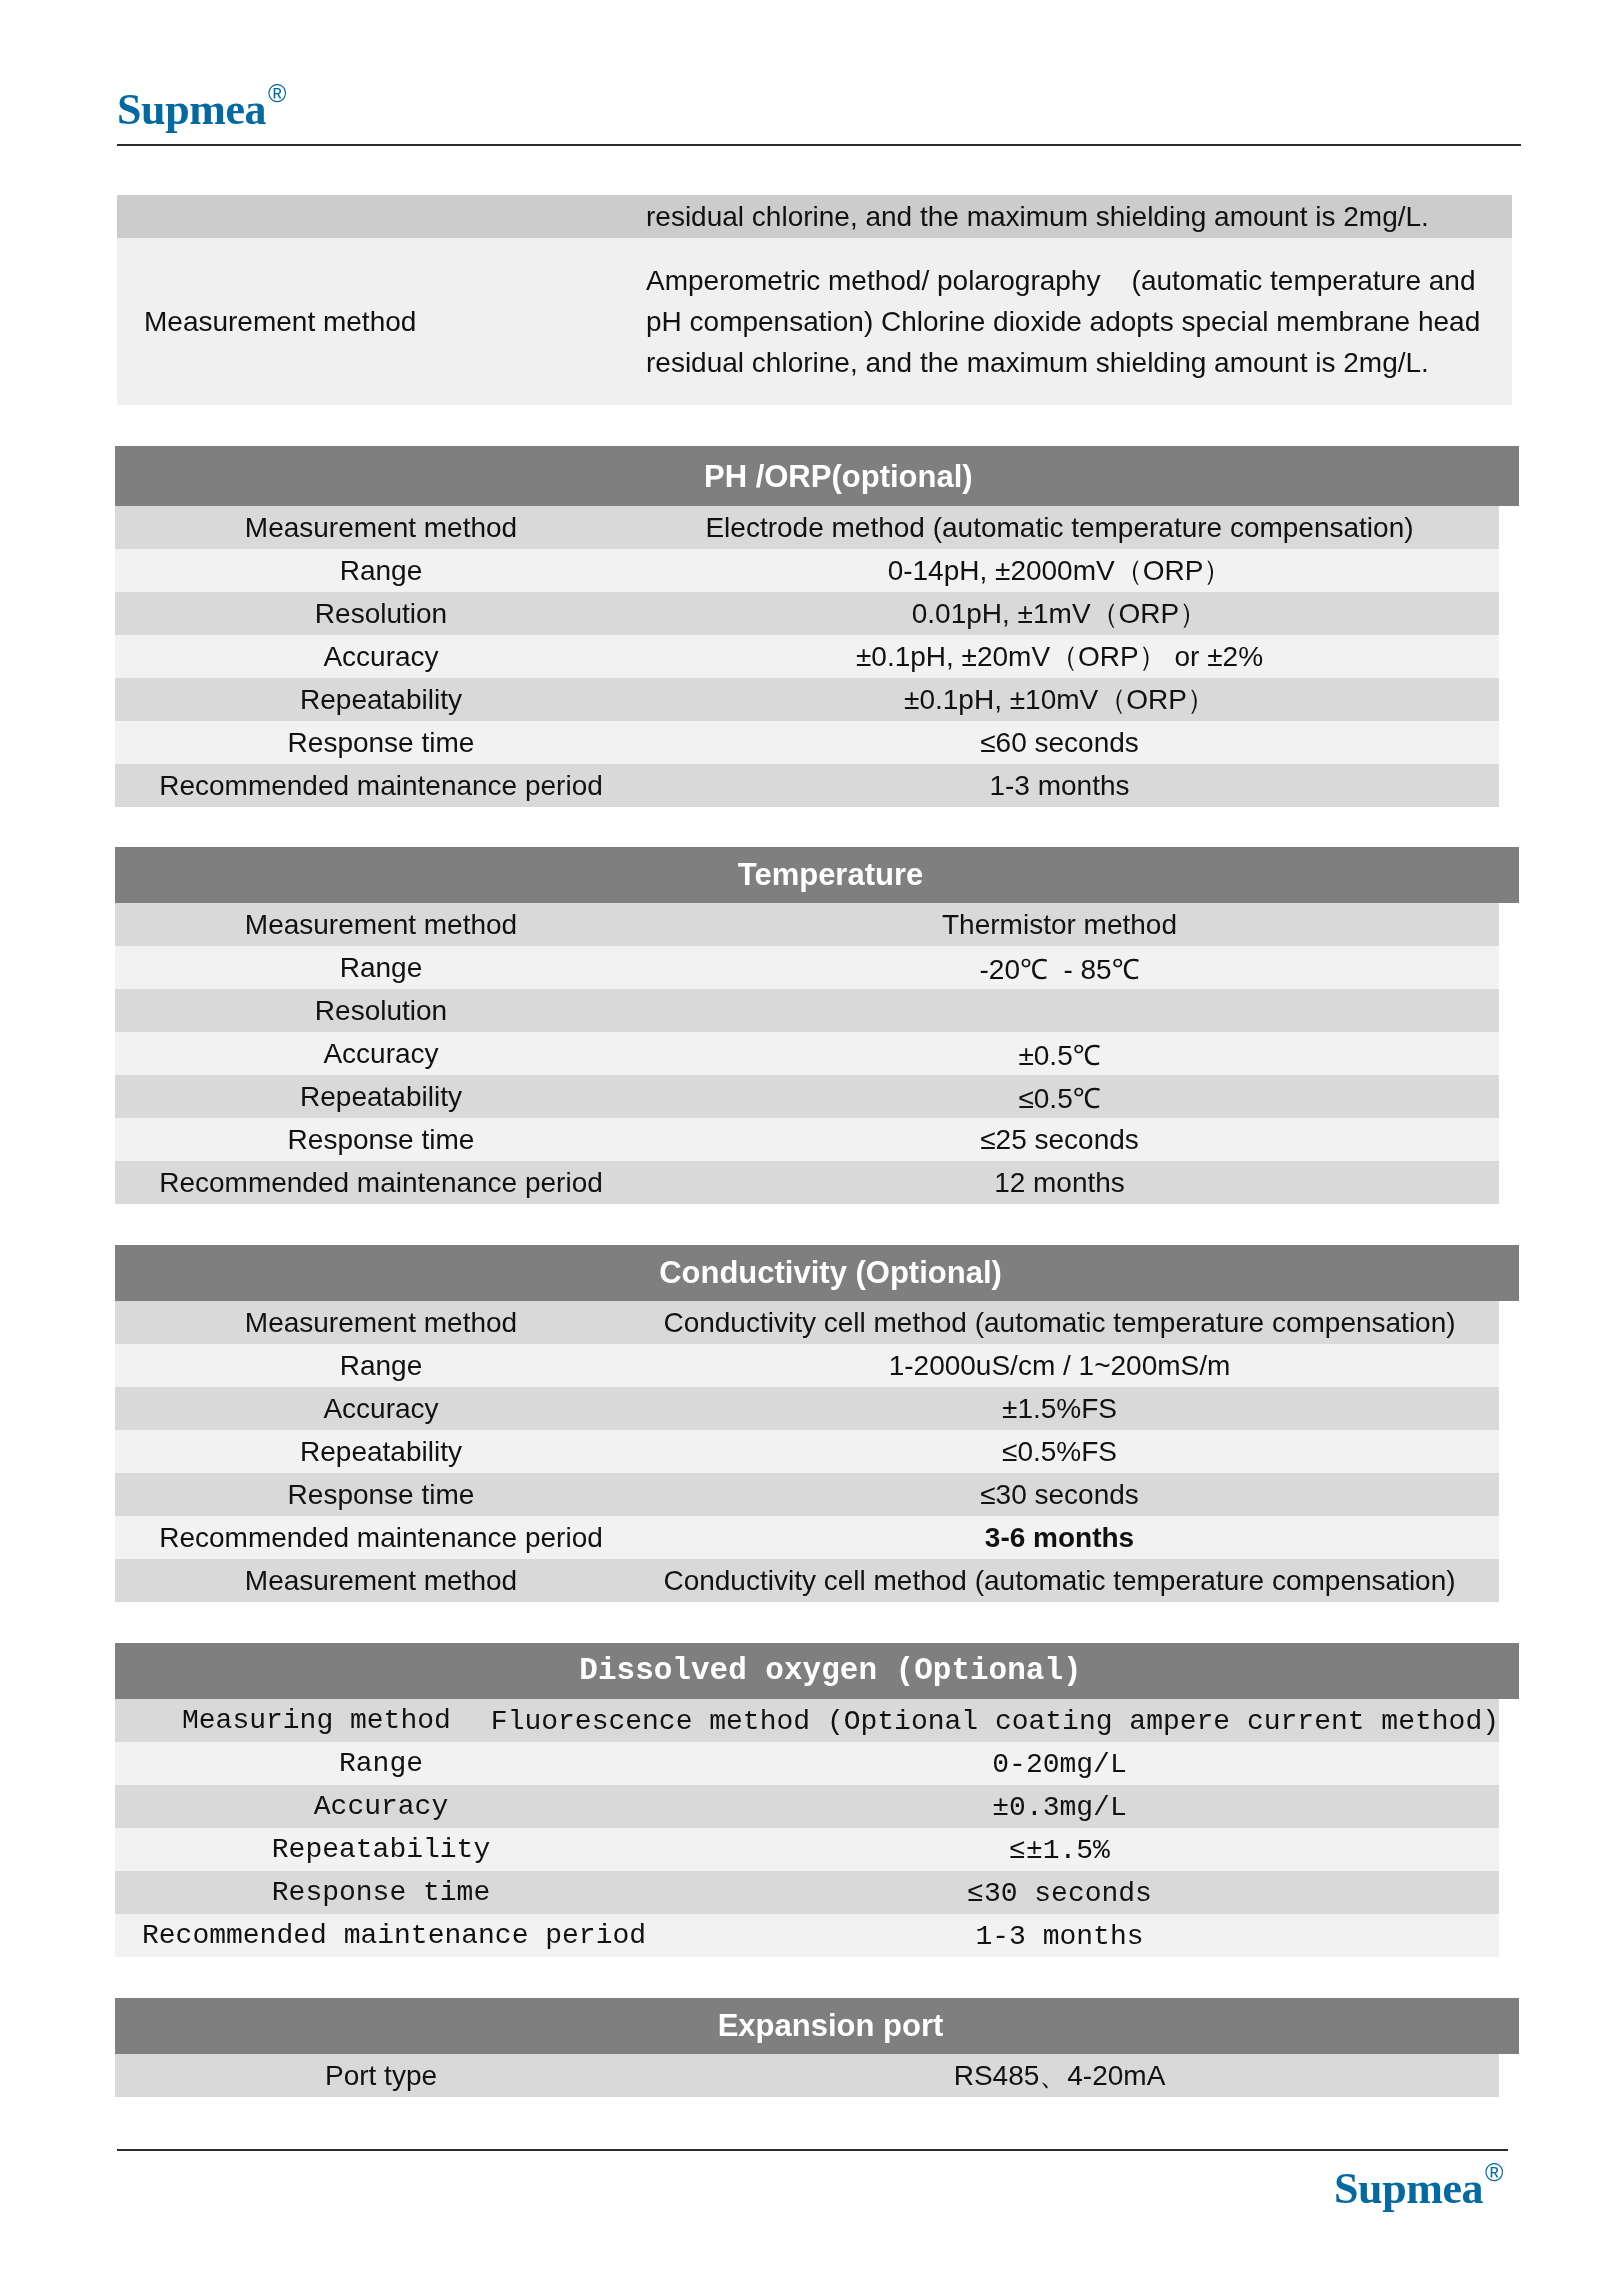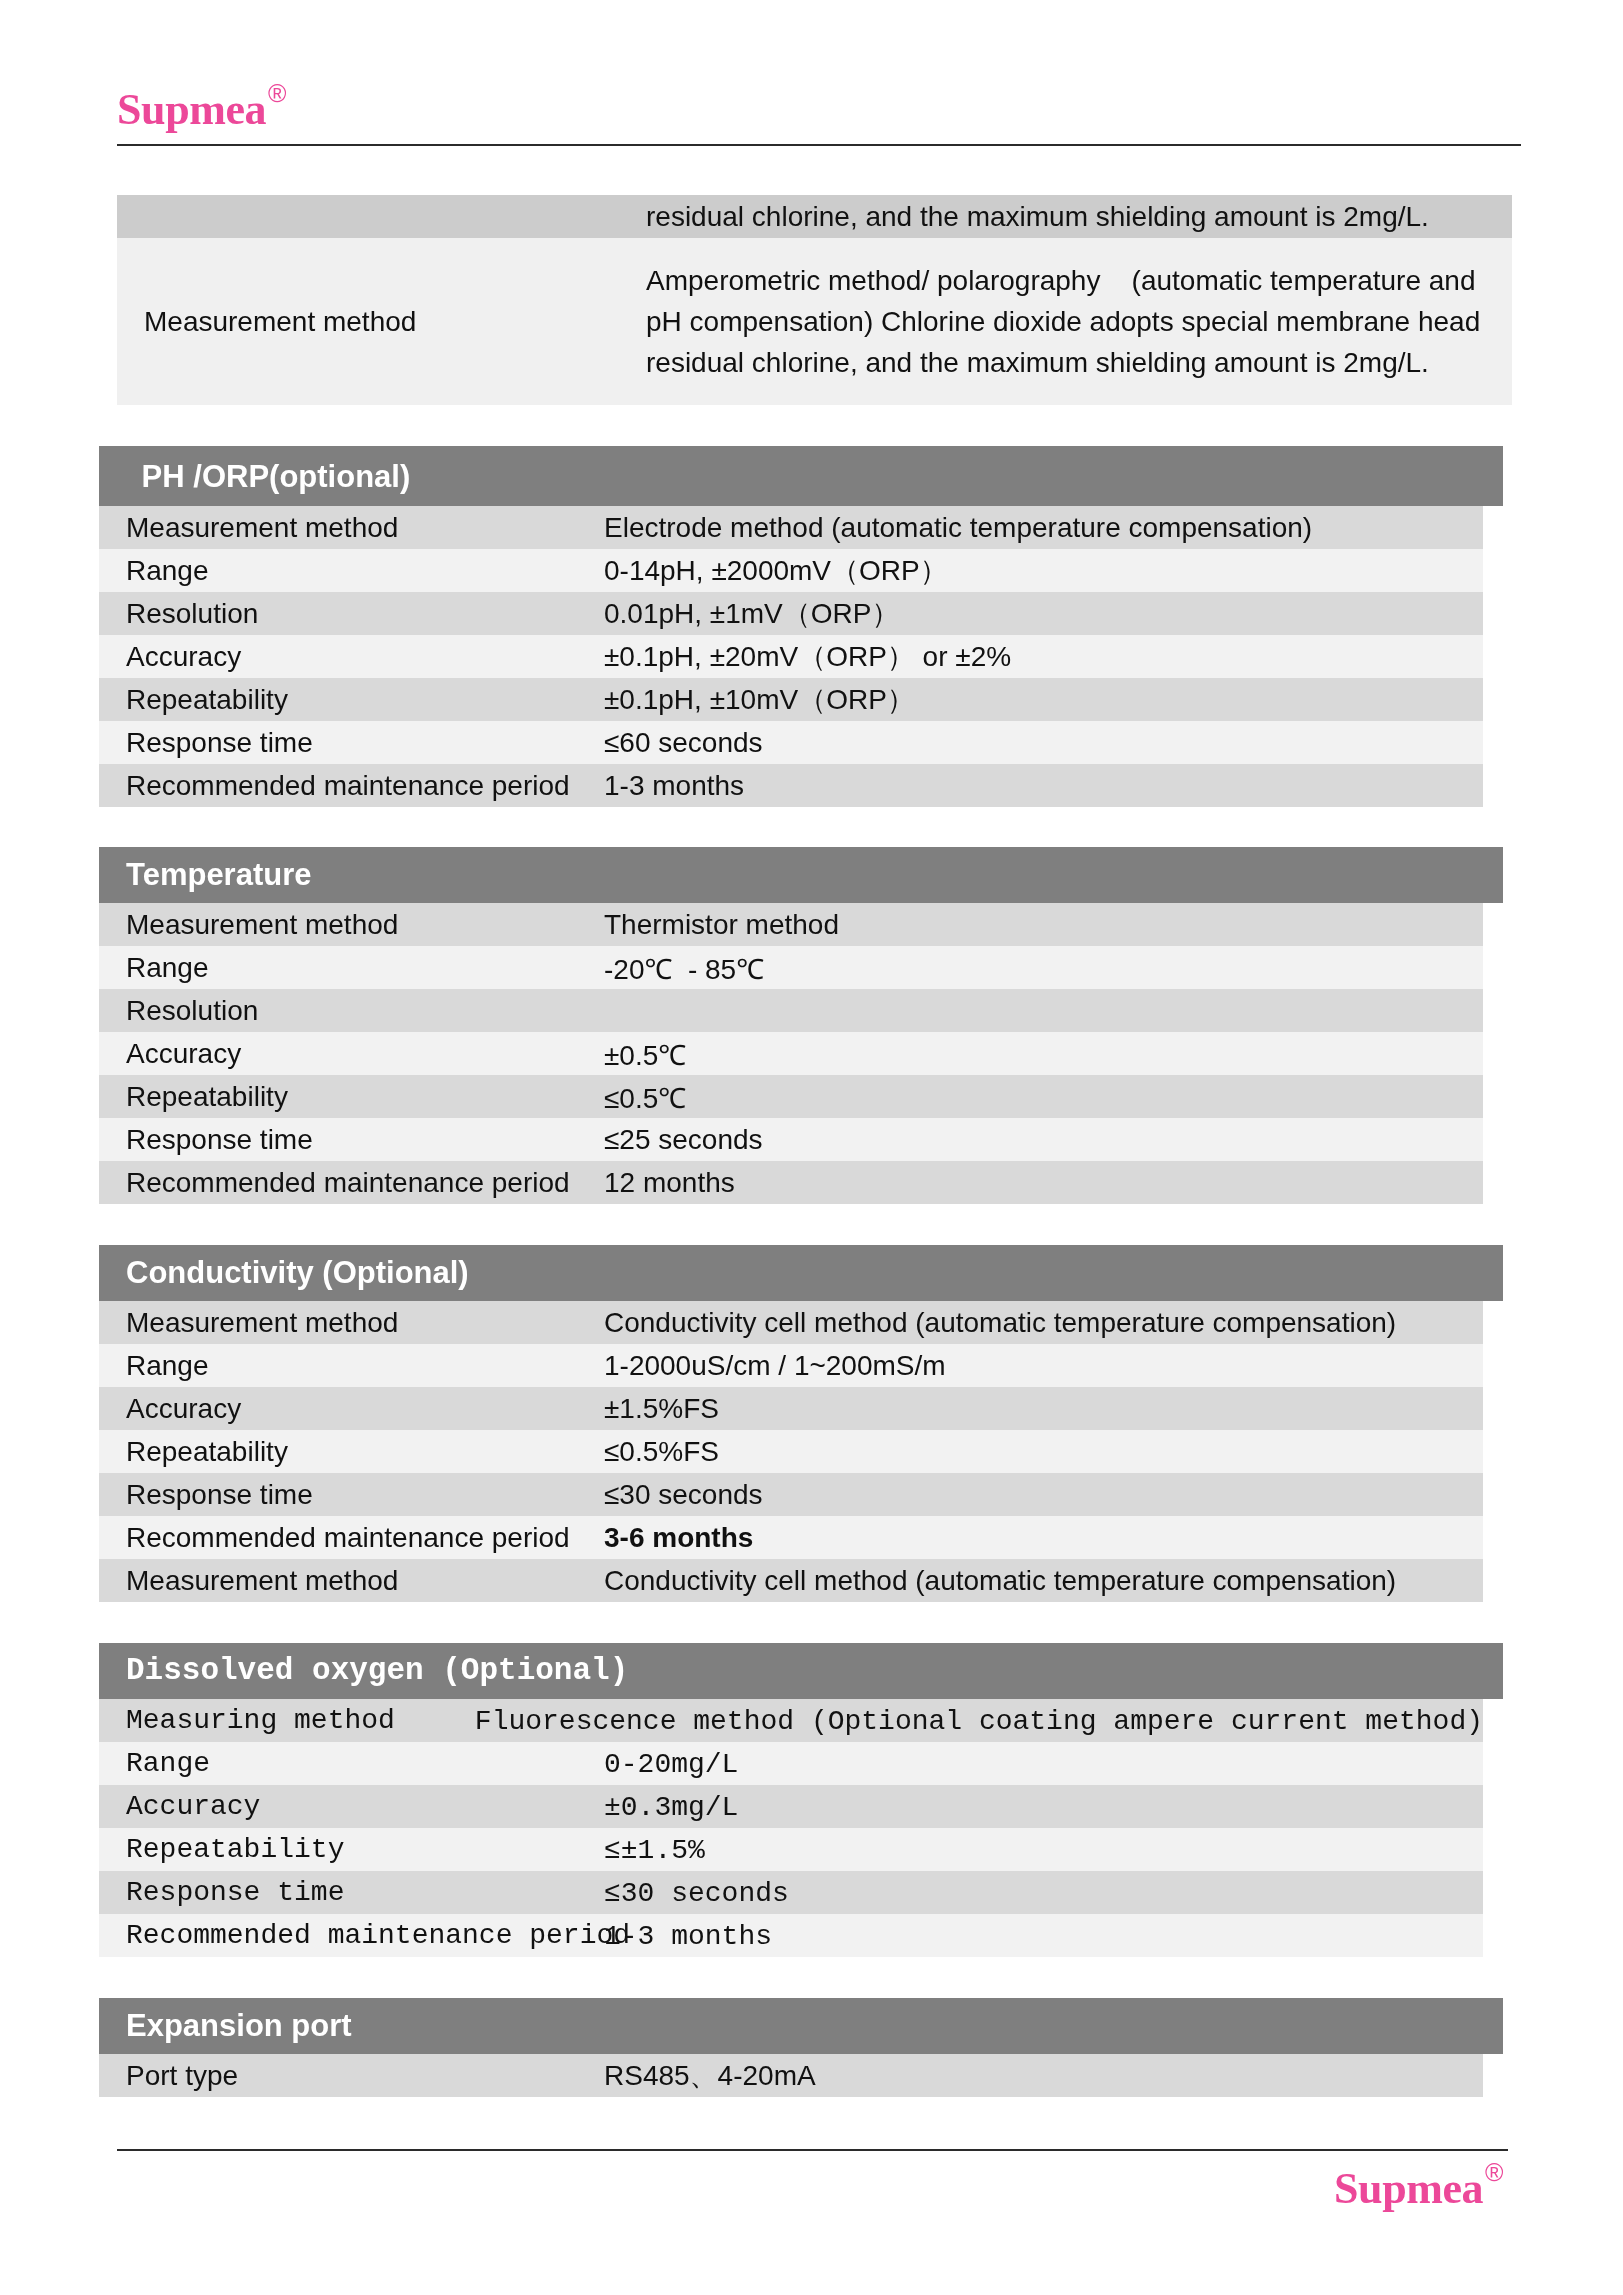--- a/index.html
+++ b/index.html
@@ -1,28 +1,28 @@
 <!DOCTYPE html>
 <html style="font-size:13.5px"><head>
 <meta charset="utf-8">
 <style>
   html, body { margin:0; padding:0; background:#ffffff; }
   body { width:1623px; height:2295px; position:relative; overflow:hidden;
          font-family:"Liberation Sans", sans-serif; color:#111; }
   .logo { position:absolute; font-family:"Liberation Serif", serif; font-weight:bold;
-          color:#ec4899; font-size:44px; line-height:1; letter-spacing:-0.4px; }
+          color:#0369a1; font-size:44px; line-height:1; letter-spacing:-0.4px; }
   .logo .reg { font-family:"Liberation Sans", sans-serif; font-weight:normal;
                font-size:25px; vertical-align:top; position:relative; top:-6.8px; margin-left:1.7px; }
   .logo-top { left:117px; top:88px; }
   .logo-bottom { left:1334px; top:2167px; }
   .rule { position:absolute; left:117px; width:1391px; height:1.7px; background:#2b2b2b; }
   .rule-top { top:144px; width:1404px; }
   .rule-bottom { top:2149px; }
 
-  .section { position:absolute; left:99px; width:1404px; }
+  .section { position:absolute; left:115px; width:1404px;text-align:center; }
   .sec-header { height:56px; background:#7f7f7f; color:#ffffff; font-weight:bold;
                 font-size:31px; line-height:56px; padding-left:27px; box-sizing:border-box;
                 width:1404px; }
   .sec-header.tall { height:60px; line-height:62px; padding-left:34px; }
   .row { display:flex; width:1384px; height:43px; align-items:center; font-size:28px; }
   .row.dark { background:#d9d9d9; }
   .row.light { background:#f2f2f2; }
   .row .lbl { width:505px; padding-left:27px; box-sizing:border-box; white-space:nowrap; }
   .row .val { flex:1; white-space:nowrap; padding-top:1.7px; }
 

